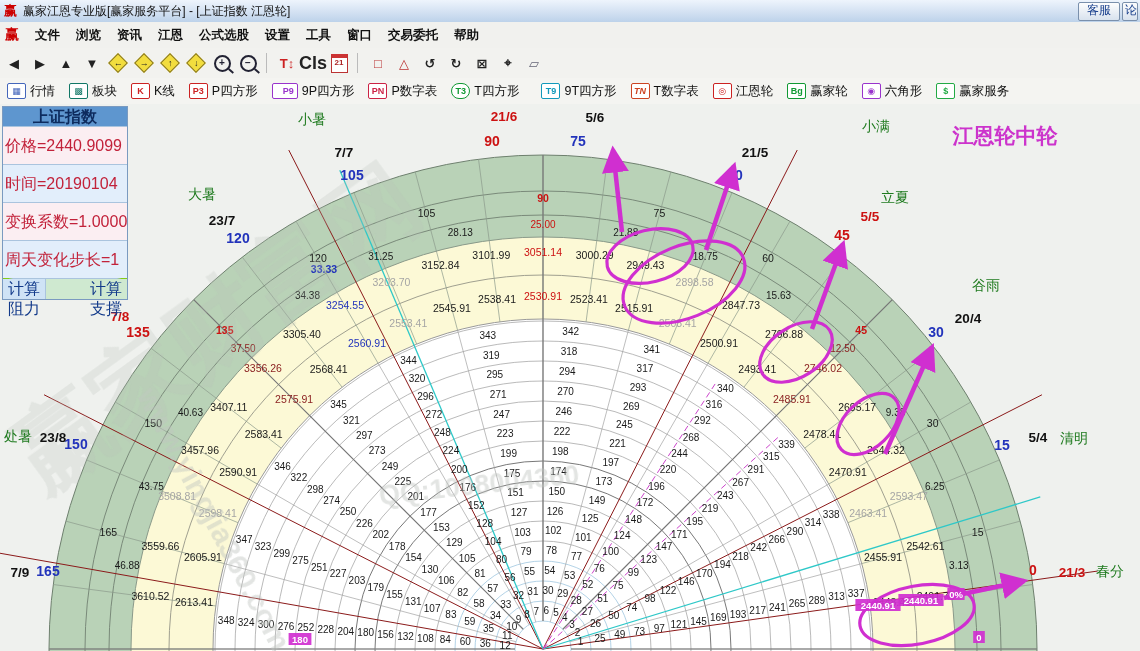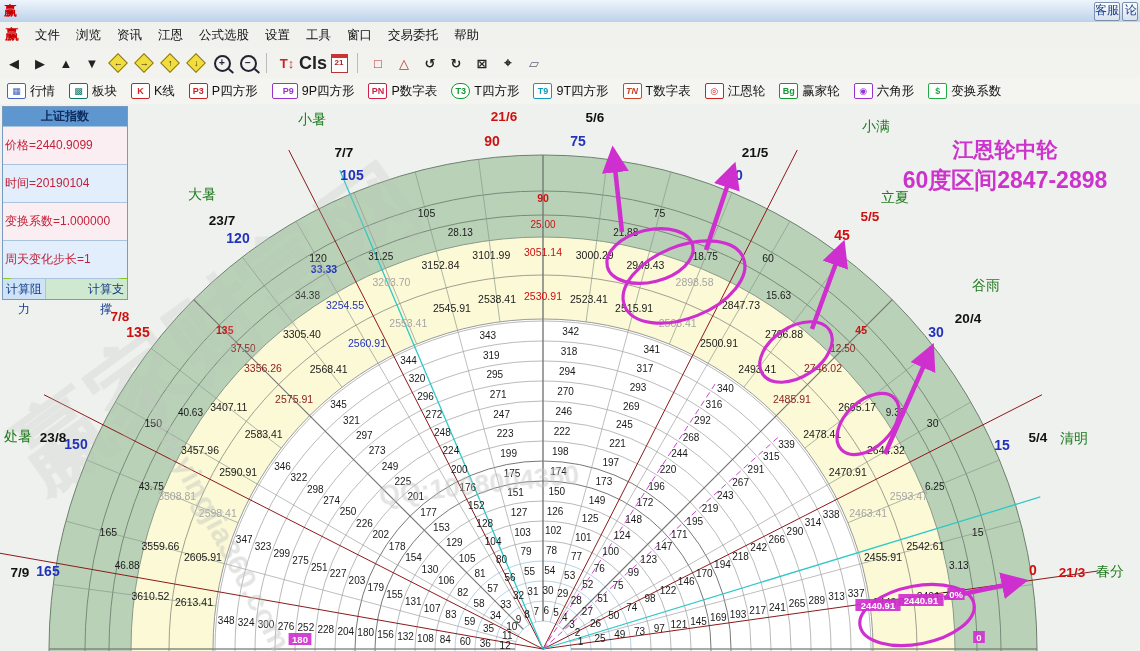--- a/index.html
+++ b/index.html
@@ -3,27 +3,27 @@
 <meta charset="utf-8">
 <style>
   html,body{margin:0;padding:0;width:1140px;height:651px;overflow:hidden;
     font-family:"Liberation Sans","DejaVu Sans",sans-serif;background:#eff1ee;}
   
   #titlebar{position:absolute;left:0;top:0;width:1140px;height:22px;
     background:linear-gradient(#eef4fc,#bdd2ea);border-bottom:1px solid #8ca6c0;
     display:flex;align-items:center;font-size:12px;color:#111;}
   #titlebar .logo{color:#c00;font-weight:bold;margin:0 6px 0 4px;font-size:13px;}
   #titlebar .spacer{flex:1;}
-  .tb-btn{height:17px;line-height:15px;padding:0 0;margin-right:2px;font-size:12px;color:#123a8a;
+  .tb-btn{height:17px;line-height:15px;padding:0 8px;margin-right:2px;font-size:12px;color:#123a8a;
     background:linear-gradient(#fdfdfd,#d8e2ee);border:1px solid #7a90ac;border-radius:2px;white-space:nowrap;}
   .tb-btn.clip{width:10px;padding:0 2px;overflow:hidden;}
   #menubar{position:absolute;left:0;top:22px;width:1140px;height:26px;background:#f1f1ee;
     border-bottom:1px solid #c8c8c4;display:flex;align-items:center;font-size:12.5px;color:#111;}
   #menubar .logo{color:#c00;font-weight:bold;margin:0 8px 0 5px;font-size:14px;}
-  #menubar .mi{padding:3px 8px;cursor:default;}
+  #menubar .mi{padding:3px 8px;cursor:default;font-weight:bold;}
   #toolbar{position:absolute;left:0;top:48px;width:1140px;height:30px;background:#f2f2ef;
     border-bottom:1px solid #c8c8c4;display:flex;align-items:center;}
   .ti{width:24px;height:24px;display:flex;align-items:center;justify-content:center;
     font-size:14px;margin-left:2px;}
   .ti .dia{width:12px;height:12px;background:#f2dd3e;border:1px solid #887722;transform:rotate(45deg);
     display:flex;align-items:center;justify-content:center;}
   .ti .dia span{transform:rotate(-45deg);font-size:9px;color:#222;font-weight:bold;}
   .ti .mag{width:13px;height:13px;border:2px solid #223;border-radius:50%;position:relative;
     font-size:10px;line-height:12px;text-align:center;font-weight:bold;color:#223;}
   .ti .mag:after{content:"";position:absolute;width:6px;height:2px;background:#223;
@@ -33,41 +33,42 @@
   .tsep{width:1px;height:20px;background:#bbb;margin:0 6px;}
   #tabbar{position:absolute;left:0;top:78px;width:1140px;height:26px;background:#f4f4f1;
     border-bottom:1px solid #c0c0bc;display:flex;align-items:center;font-size:12.5px;color:#111;}
   .tab{display:flex;align-items:center;padding:2px 7px;cursor:default;white-space:nowrap;}
   .tab .badge{display:inline-flex;align-items:center;justify-content:center;min-width:15px;height:14px;
     border:1px solid currentColor;font-size:9px;font-weight:bold;margin-right:4px;background:#fff;
     padding:0 1px;border-radius:2px;}
   
   #chart{position:absolute;left:0;top:104px;width:1140px;height:547px;background:#eff1ee;}
   
-  #panel{position:absolute;left:2px;top:106px;width:124px;z-index:6;font-size:12px;
+  #panel{position:absolute;left:2px;top:106px;width:124px;z-index:6;font-size:16px;
     border:1px solid #7a9ac0;background:#84cc16;}
   #panel .hd{background:#5e96cf;color:#0d2b5e;font-weight:bold;text-align:center;height:19px;line-height:19px;}
   #panel .row{background:#fbeef2;color:#c2223a;border-top:1px solid #aac4de;height:21px;line-height:21px;
     padding:8px 2px;white-space:nowrap;overflow:hidden;}
   #panel .row:nth-child(odd){background:#e2eefb;}
   #panel .btns{display:flex;border-top:1px solid #aac4de;border-radius:10px;}
   #panel .btns div{flex:1;text-align:center;height:20px;line-height:20px;color:#123a8a;}
   #panel .btns .b1{background:#cfe3f6;border-right:1px solid #aac4de;}
   #panel .btns .b2{background:#cfe9d0;padding-left:39px;}
   
   #anno{position:absolute;left:872px;top:120px;width:266px;z-index:5;text-align:center;
-    font-weight:bold;line-height:31px;margin-top:14px;}
+    font-weight:bold;line-height:31px;}
   #anno div{font-size:21px;}
   #anno .big{font-size:23px;white-space:nowrap;}
 </style>
 </head>
 <body>
 
 <div id="titlebar">
   <span class="logo">赢</span>
+  <span>赢家江恩专业版[赢家服务平台] - [上证指数 江恩轮]</span>
   <span class="spacer"></span>
   <span class="tb-btn">客服</span>
   <span class="tb-btn clip">论坛</span>
 </div>
 
 <div id="menubar">
   <span class="logo">赢</span>
 <span class="mi">文件</span>
     <span class="mi">浏览</span>
     <span class="mi">资讯</span>
@@ -150,42 +151,42 @@
     </div>
     <div class="tab">
       <span class="badge" style="color: rgb(204, 34, 68);">PN</span>
       <span>P数字表</span>
     </div>
     <div class="tab">
       <span class="badge" style="color: rgb(17, 153, 51); border-radius: 8px;">T3</span>
       <span>T四方形</span>
     </div>
     <div class="tab">
-      <span class="badge" style="color: rgb(17, 153, 187);">T9</span>
+      <span class="badge" style="color: rgb(17, 153, 187); margin-left: 8px;">T9</span>
       <span>9T四方形</span>
     </div>
     <div class="tab">
       <span class="badge" style="color: rgb(204, 68, 34); font-style: italic;">TN</span>
       <span>T数字表</span>
     </div>
     <div class="tab">
       <span class="badge" style="color: rgb(204, 34, 34);">◎</span>
       <span>江恩轮</span>
     </div>
     <div class="tab">
       <span class="badge" style="color: rgb(17, 153, 51);">Bg</span>
       <span>赢家轮</span>
     </div>
     <div class="tab">
       <span class="badge" style="color: rgb(153, 51, 204);">◉</span>
       <span>六角形</span>
     </div>
     <div class="tab">
       <span class="badge" style="color: rgb(34, 170, 68);">$</span>
-      <span>变换系数</span>
+      <span>赢家服务</span>
     </div>
   </div>
 
 <div id="chart">
   <svg id="wheel" width="1140" height="547" viewBox="0 0 1140 547">
       <rect x="0" y="0" width="1140" height="547" fill="#eff1ee"></rect>
       <circle cx="543" cy="545" r="494" fill="#b9d2b7" stroke="#6e806e"></circle>
       <circle cx="543" cy="545" r="412" fill="#fcf9d6" stroke="#8a9a8a"></circle>
       <circle cx="543" cy="545" r="330" fill="#ffffff" stroke="#999"></circle>
       <circle cx="543" cy="545" r="374" fill="none" stroke="#a0a090"></circle>
@@ -602,14 +603,13 @@
   <div class="row">变换系数=1.000000</div>
   <div class="row">周天变化步长=1</div>
   <div class="btns">
     <div class="b1">计算阻力</div>
     <div class="b2">计算支撑</div>
   </div>
 </div>
 
 <div id="anno" style="color: rgb(204, 51, 204);">
   <div>江恩轮中轮</div>
-  <div class="big">60度区间2847-2898</div>
 </div>
 
 </body></html>

